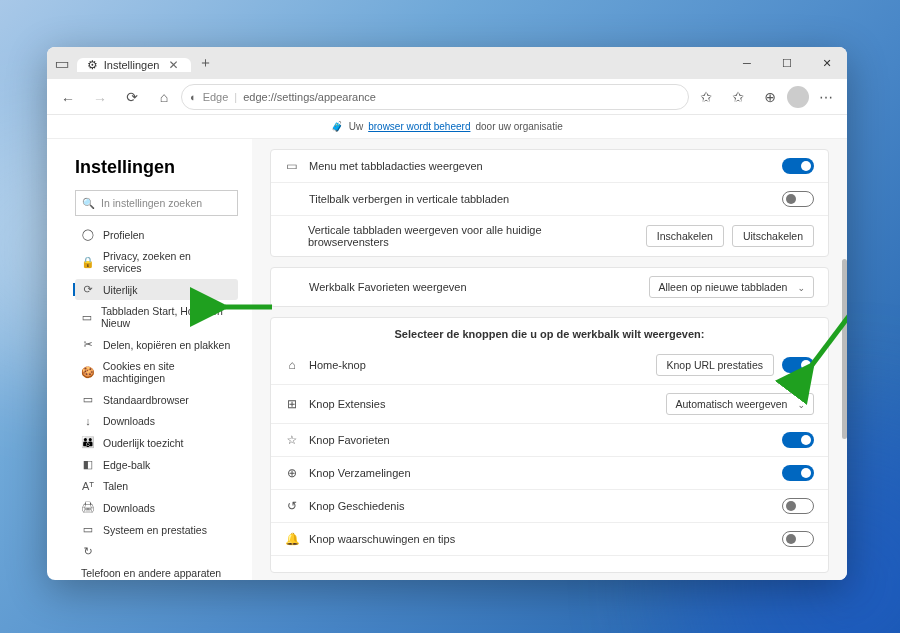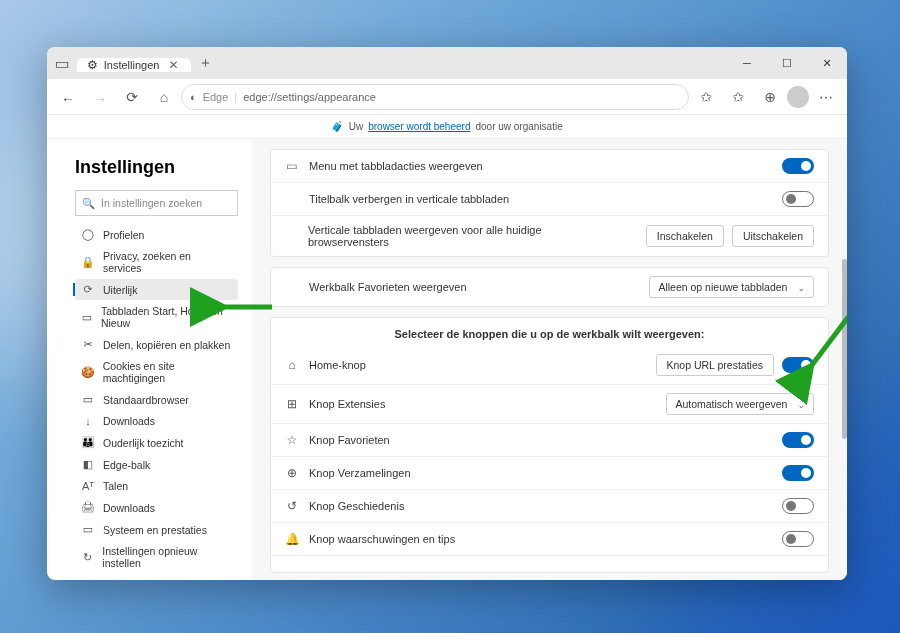--- a/index.html
+++ b/index.html
@@ -174,21 +174,20 @@
           <div class="nav-item">
             <span class="nav-icon">🖨</span>
             <span>Downloads</span>
           </div>
           <div class="nav-item">
             <span class="nav-icon">▭</span>
             <span>Systeem en prestaties</span>
           </div>
           <div class="nav-item">
             <span class="nav-icon">↻</span>
-            <span>Instellingen opnieuw instellen</span>
           </div>
           <div class="nav-item">
             <span>Telefoon en andere apparaten</span>
           </div>
         </div>
     </div>
 
     <div class="main">
       <div class="card" id="card1">
           <div class="row">

